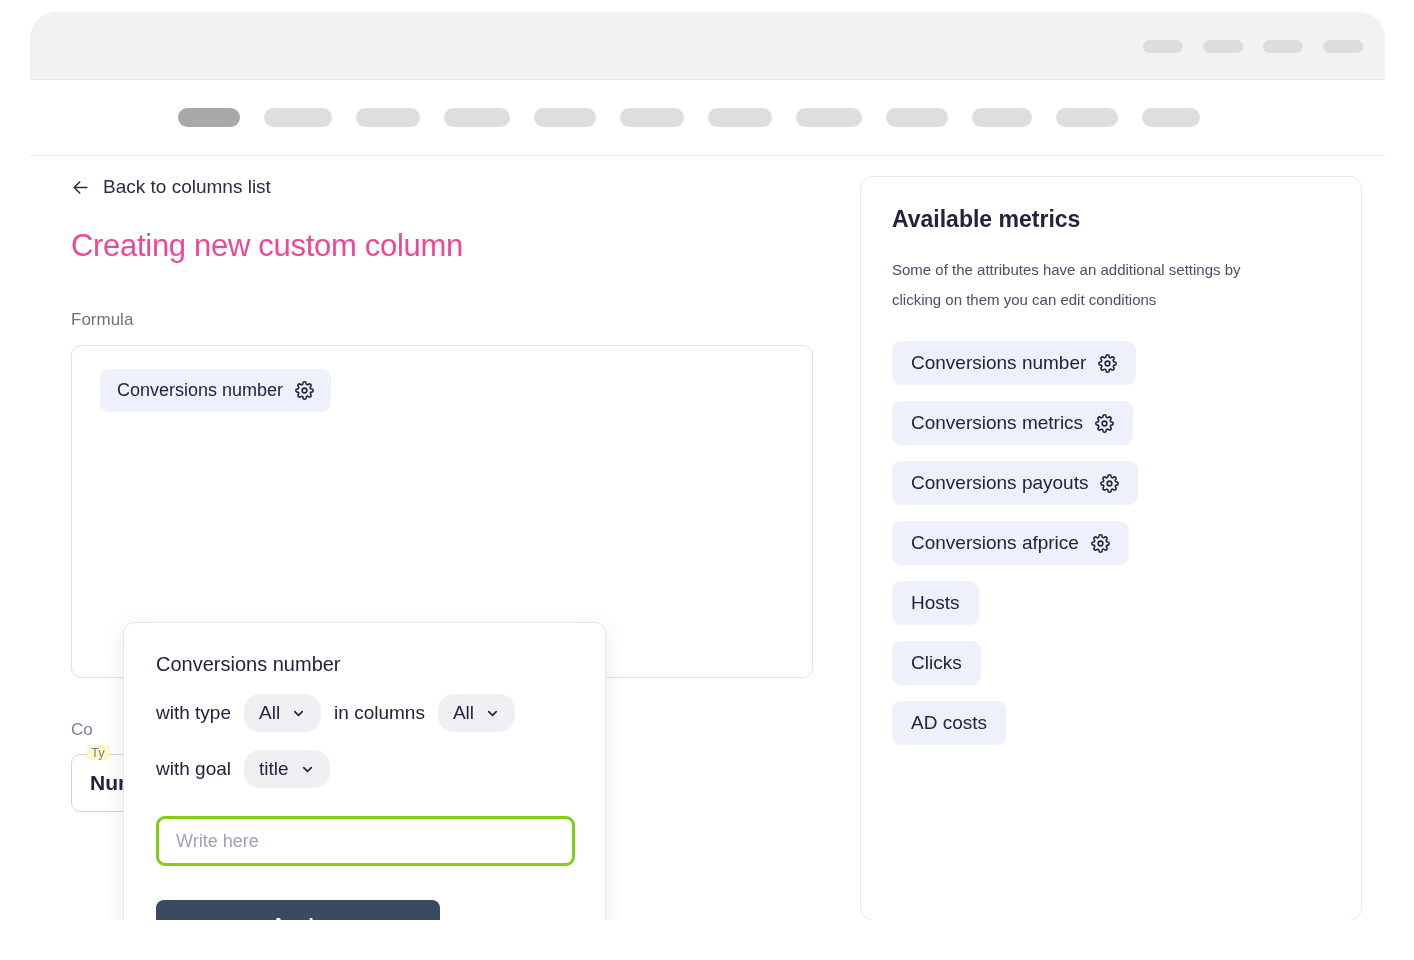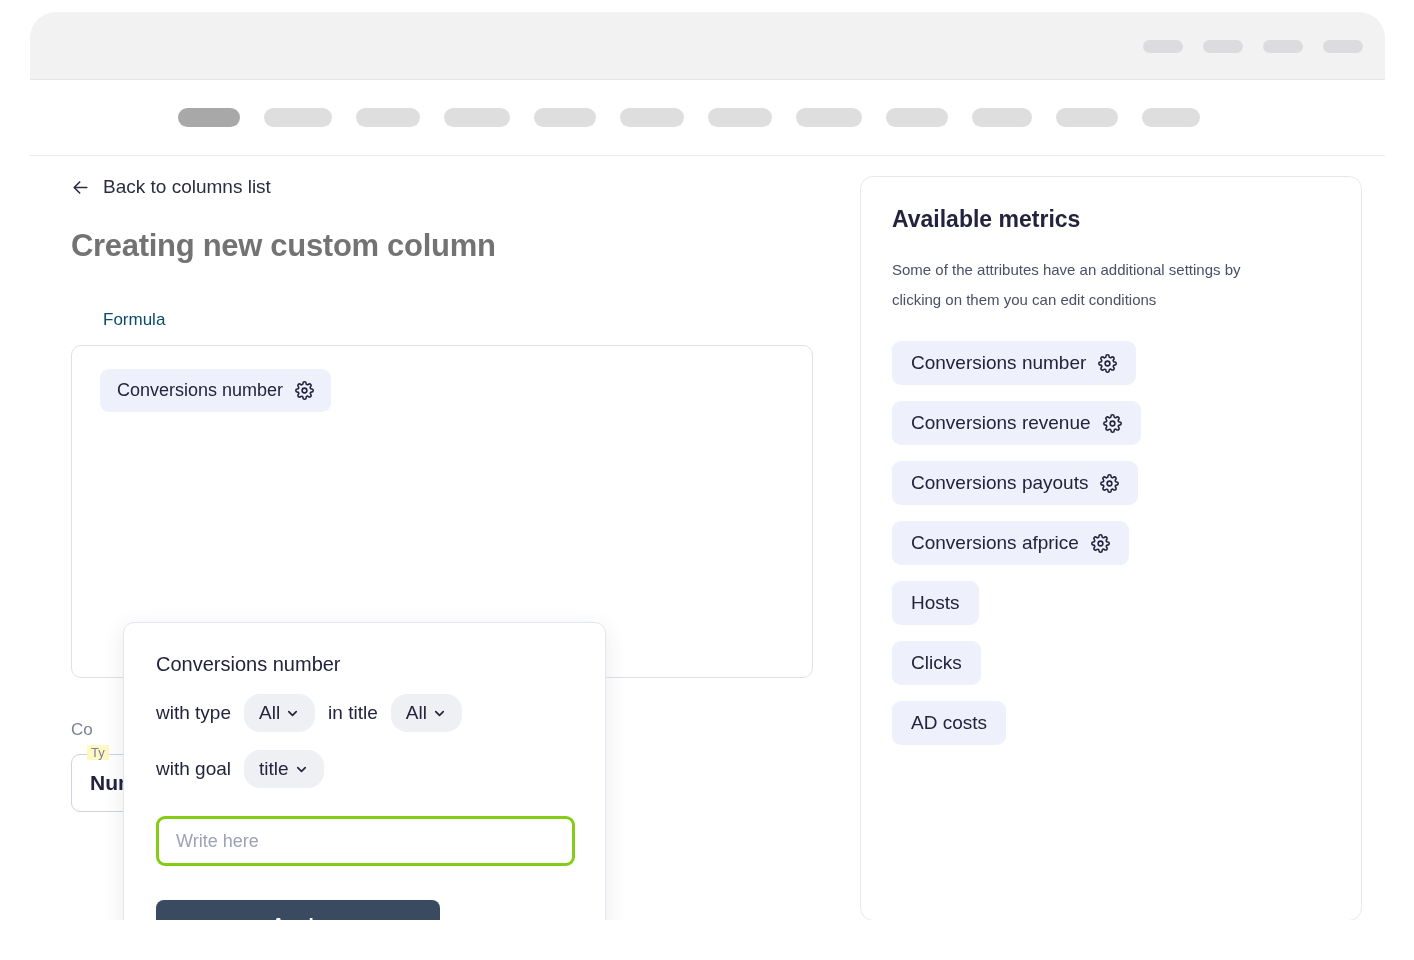--- a/index.html
+++ b/index.html
@@ -98,30 +98,29 @@
   .back-arrow {
     display: block;
     width: 19px;
     height: 19px;
     color: #2c2c44;
   }
 
   .page-title {
     margin-top: 30px;
     font-size: 31px;
-    font-weight: bold;
-    color: #737373;
+    font-weight: normal;
+    color: #ec4899;
     letter-spacing: -0.3px;
   }
 
   .field-label {
     margin-top: 46px;
     font-size: 17px;
-    color: #0c4a6e;
-    margin-left: 32px;
+    color: #737373;
   }
 
   .formula-box {
     margin-top: 15px;
     width: 742px;
     height: 333px;
     border: 1px solid #dfe1ea;
     border-radius: 10px;
     background: #ffffff;
     padding: 23px 0 0 28px;
@@ -219,21 +218,21 @@
     gap: 13px;
     margin-top: 18px;
   }
   .cond-text {
     font-size: 19px;
     color: #23233d;
   }
   .mini-select {
     display: inline-flex;
     align-items: center;
-    gap: 5px;
+    gap: 11px;
     background: #eff0f4;
     border-radius: 16px;
     padding: 8px 15px;
     font-size: 19px;
     color: #23233d;
     cursor: pointer;
     text-align: right;
   }
   .mini-chevron {
     display: block;
@@ -392,21 +391,21 @@
         <div class="popup-title">Conversions number</div>
 
         <div class="cond-row">
           <span class="cond-text">with type</span>
           <div class="mini-select">
             <span>All</span>
             <svg class="mini-chevron" viewBox="0 0 24 24" fill="none" stroke="currentColor" stroke-width="2.6" stroke-linecap="round" stroke-linejoin="round">
               <polyline points="6 9 12 15 18 9"></polyline>
             </svg>
           </div>
-          <span class="cond-text">in title</span>
+          <span class="cond-text">in columns</span>
           <div class="mini-select">
             <span>All</span>
             <svg class="mini-chevron" viewBox="0 0 24 24" fill="none" stroke="currentColor" stroke-width="2.6" stroke-linecap="round" stroke-linejoin="round">
               <polyline points="6 9 12 15 18 9"></polyline>
             </svg>
           </div>
         </div>
 
         <div class="cond-row">
           <span class="cond-text">with goal</span>
@@ -431,21 +430,21 @@
         <div class="panel-desc">Some of the attributes have an additional settings by clicking on them you can edit conditions</div>
         <div class="metric-list" id="metric-list">
             <div class="metric-chip">
               <span>Conversions number</span>
               <svg class="gear" viewBox="0 0 24 24" fill="none" stroke="currentColor" stroke-width="2" stroke-linecap="round" stroke-linejoin="round">
                 <circle cx="12" cy="12" r="3"></circle>
                 <path d="M19.4 15a1.65 1.65 0 0 0 .33 1.82l.06.06a2 2 0 1 1-2.83 2.83l-.06-.06a1.65 1.65 0 0 0-1.82-.33 1.65 1.65 0 0 0-1 1.51V21a2 2 0 1 1-4 0v-.09A1.65 1.65 0 0 0 9 19.4a1.65 1.65 0 0 0-1.82.33l-.06.06a2 2 0 1 1-2.83-2.83l.06-.06a1.65 1.65 0 0 0 .33-1.82 1.65 1.65 0 0 0-1.51-1H3a2 2 0 1 1 0-4h.09A1.65 1.65 0 0 0 4.6 9a1.65 1.65 0 0 0-.33-1.82l-.06-.06a2 2 0 1 1 2.83-2.83l.06.06A1.65 1.65 0 0 0 9 4.6a1.65 1.65 0 0 0 1-1.51V3a2 2 0 1 1 4 0v.09a1.65 1.65 0 0 0 1 1.51 1.65 1.65 0 0 0 1.82-.33l.06-.06a2 2 0 1 1 2.83 2.83l-.06.06a1.65 1.65 0 0 0-.33 1.82V9a1.65 1.65 0 0 0 1.51 1H21a2 2 0 1 1 0 4h-.09a1.65 1.65 0 0 0-1.51 1z"></path>
               </svg>
             </div>
             <div class="metric-chip">
-              <span>Conversions revenue</span>
+              <span>Conversions metrics</span>
               <svg class="gear" viewBox="0 0 24 24" fill="none" stroke="currentColor" stroke-width="2" stroke-linecap="round" stroke-linejoin="round">
                 <circle cx="12" cy="12" r="3"></circle>
                 <path d="M19.4 15a1.65 1.65 0 0 0 .33 1.82l.06.06a2 2 0 1 1-2.83 2.83l-.06-.06a1.65 1.65 0 0 0-1.82-.33 1.65 1.65 0 0 0-1 1.51V21a2 2 0 1 1-4 0v-.09A1.65 1.65 0 0 0 9 19.4a1.65 1.65 0 0 0-1.82.33l-.06.06a2 2 0 1 1-2.83-2.83l.06-.06a1.65 1.65 0 0 0 .33-1.82 1.65 1.65 0 0 0-1.51-1H3a2 2 0 1 1 0-4h.09A1.65 1.65 0 0 0 4.6 9a1.65 1.65 0 0 0-.33-1.82l-.06-.06a2 2 0 1 1 2.83-2.83l.06.06A1.65 1.65 0 0 0 9 4.6a1.65 1.65 0 0 0 1-1.51V3a2 2 0 1 1 4 0v.09a1.65 1.65 0 0 0 1 1.51 1.65 1.65 0 0 0 1.82-.33l.06-.06a2 2 0 1 1 2.83 2.83l-.06.06a1.65 1.65 0 0 0-.33 1.82V9a1.65 1.65 0 0 0 1.51 1H21a2 2 0 1 1 0 4h-.09a1.65 1.65 0 0 0-1.51 1z"></path>
               </svg>
             </div>
             <div class="metric-chip">
               <span>Conversions payouts</span>
               <svg class="gear" viewBox="0 0 24 24" fill="none" stroke="currentColor" stroke-width="2" stroke-linecap="round" stroke-linejoin="round">
                 <circle cx="12" cy="12" r="3"></circle>
                 <path d="M19.4 15a1.65 1.65 0 0 0 .33 1.82l.06.06a2 2 0 1 1-2.83 2.83l-.06-.06a1.65 1.65 0 0 0-1.82-.33 1.65 1.65 0 0 0-1 1.51V21a2 2 0 1 1-4 0v-.09A1.65 1.65 0 0 0 9 19.4a1.65 1.65 0 0 0-1.82.33l-.06.06a2 2 0 1 1-2.83-2.83l.06-.06a1.65 1.65 0 0 0 .33-1.82 1.65 1.65 0 0 0-1.51-1H3a2 2 0 1 1 0-4h.09A1.65 1.65 0 0 0 4.6 9a1.65 1.65 0 0 0-.33-1.82l-.06-.06a2 2 0 1 1 2.83-2.83l.06.06A1.65 1.65 0 0 0 9 4.6a1.65 1.65 0 0 0 1-1.51V3a2 2 0 1 1 4 0v.09a1.65 1.65 0 0 0 1 1.51 1.65 1.65 0 0 0 1.82-.33l.06-.06a2 2 0 1 1 2.83 2.83l-.06.06a1.65 1.65 0 0 0-.33 1.82V9a1.65 1.65 0 0 0 1.51 1H21a2 2 0 1 1 0 4h-.09a1.65 1.65 0 0 0-1.51 1z"></path>

